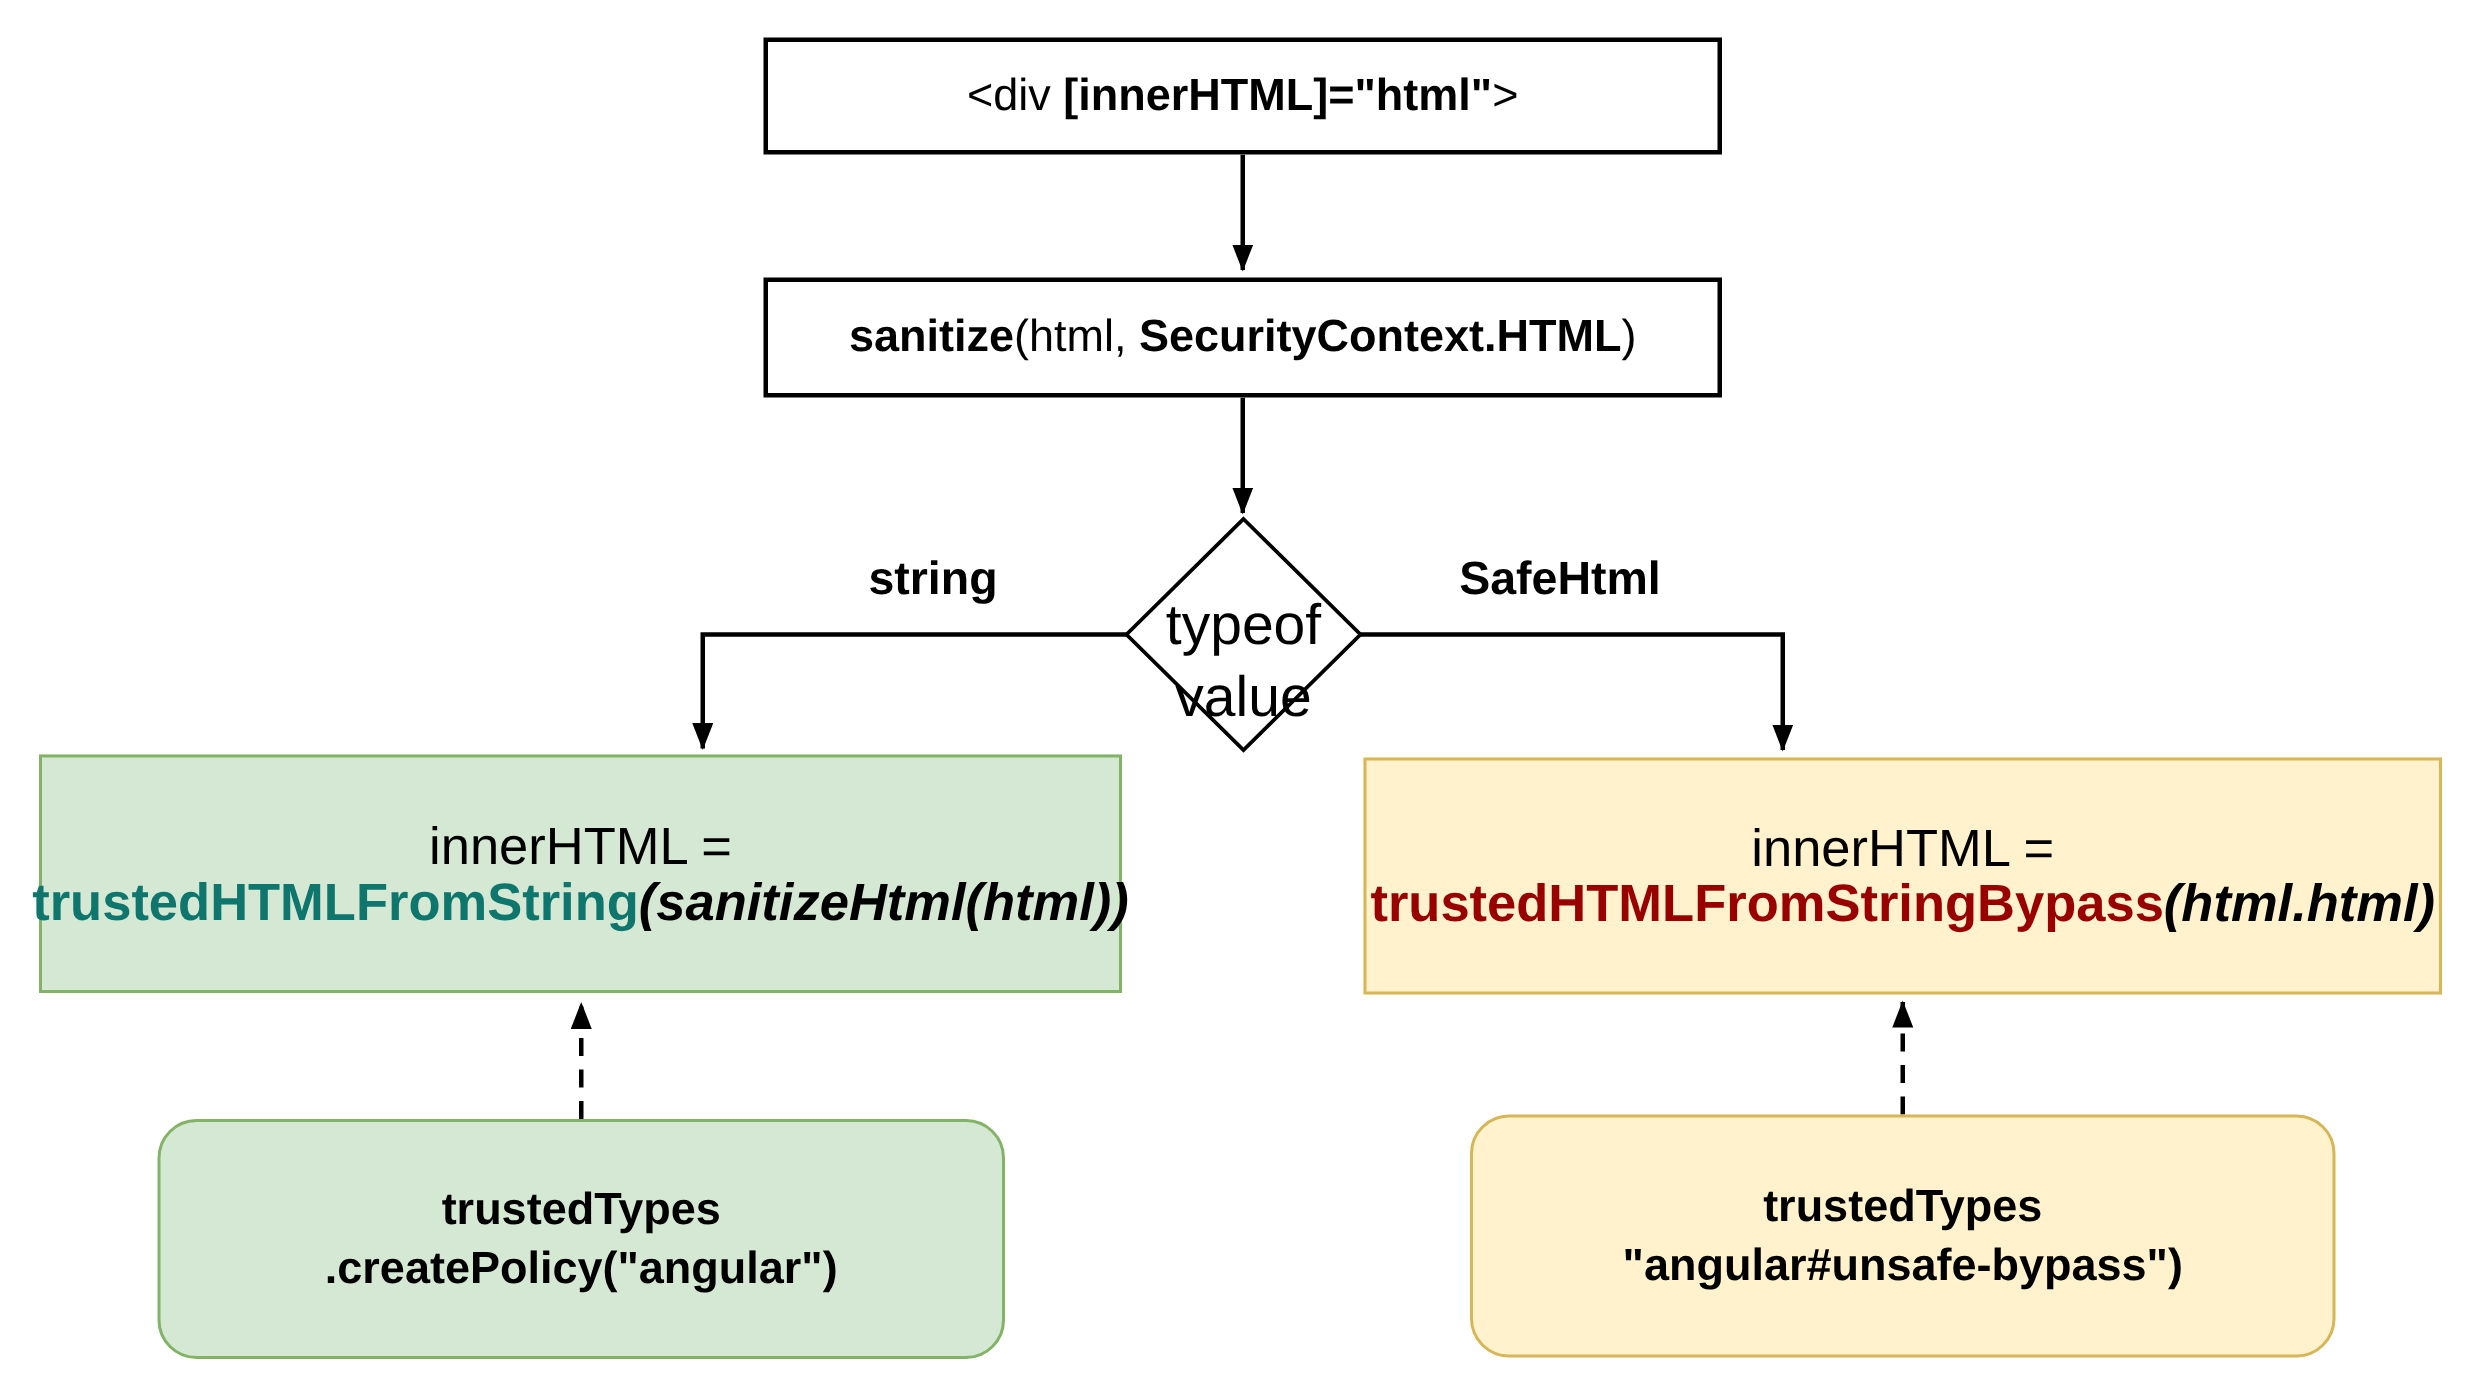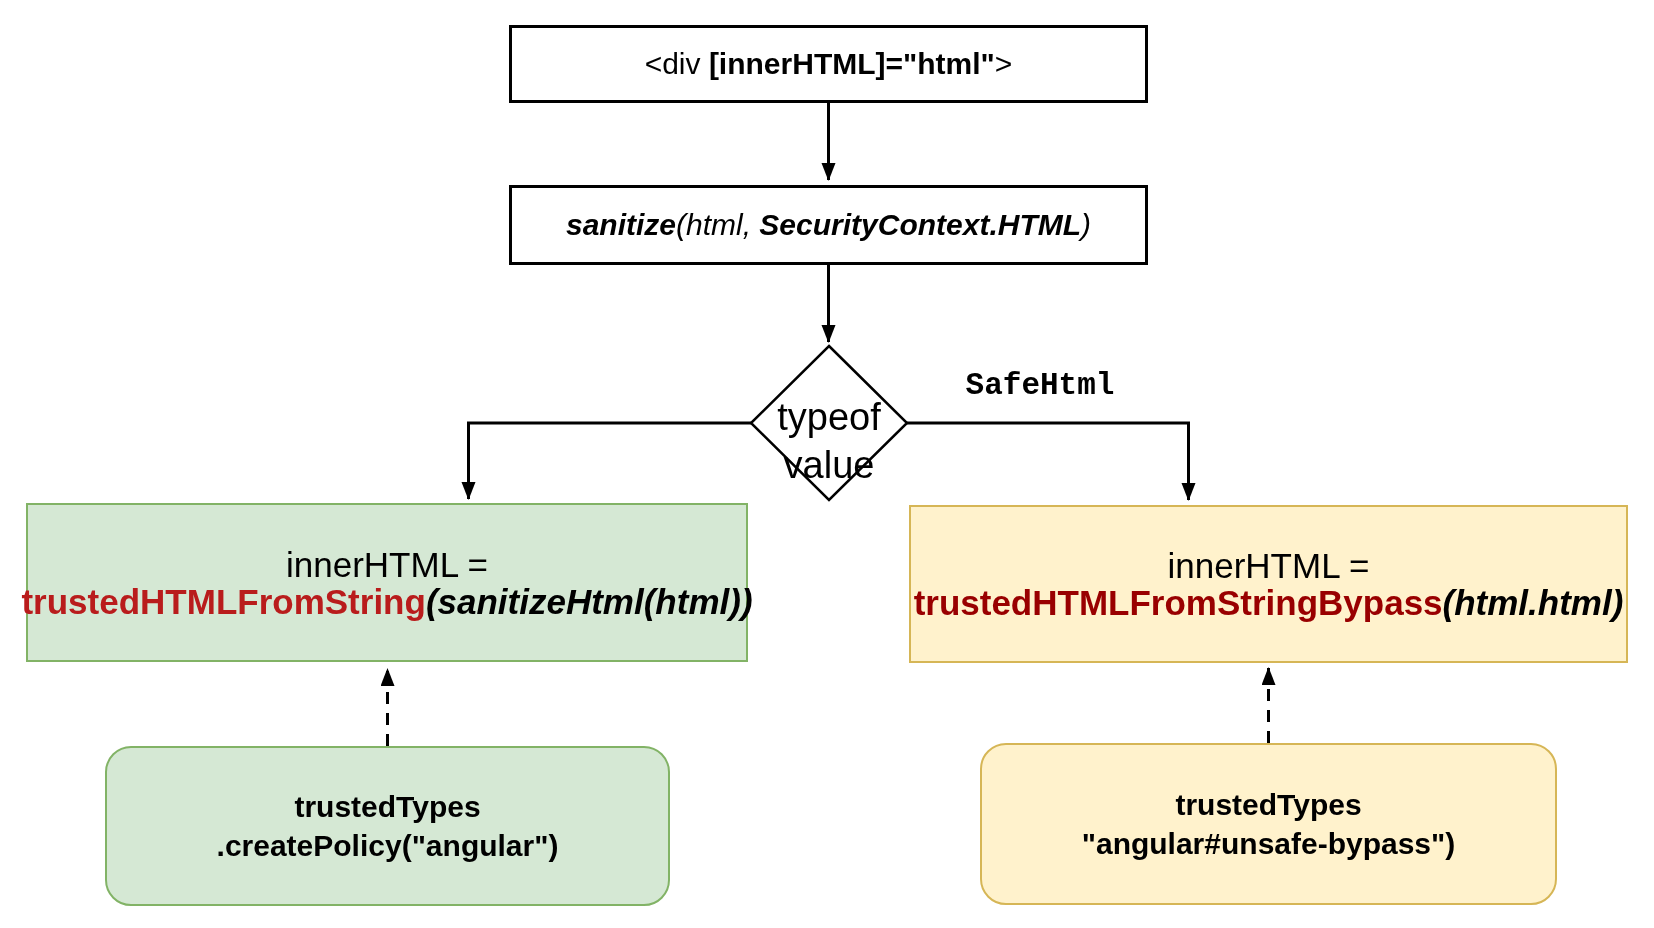--- a/index.html
+++ b/index.html
@@ -9,35 +9,35 @@
 
   .connectors { position:absolute; left:0; top:0; width:1654px; height:928px; pointer-events:none; }
 
   .node { position:absolute; display:flex; flex-direction:column; align-items:center;
           justify-content:center; text-align:center; }
 
   .process { background:#ffffff; border:3px solid #000000; font-size:30px; }
   .process .b { font-weight:bold; }
 
   .node-template { left:509px; top:25px;  width:639px; height:78px; }
-  .node-sanitize { left:509px; top:185px; width:639px; height:80px;font-style:italic; }
+  .node-sanitize { left:509px; top:185px; width:639px; height:80px; }
 
   .decision-label { left:751px; top:364px; width:156px; height:154px;
                     font-size:38px; line-height:36px;gap:12px; }
 
   .branch-label { position:absolute; font-weight:bold; font-size:31px; text-align:center; }
   .label-string   { left:522px; top:368px; width:200px; }
-  .label-safehtml { left:940px; top:368px; width:200px;font-family:Liberation Mono, monospace; }
+  .label-safehtml { left:940px; top:368px; width:200px; }
 
   .result { font-size:35px; line-height:37px; }
   .result .fn { font-weight:bold; }
   .result .args { font-weight:bold; color:#000;font-style:italic; }
   .result-string  { left:26px;  top:503px; width:722px; height:159px;
                     background:#d5e8d4; border:2px solid #82b366; }
-  .result-string .fn { color:#b91c1c; }
+  .result-string .fn { color:#0f766e; }
   .result-bypass  { left:909px; top:505px; width:719px; height:158px;
                     background:#fff2cc; border:2px solid #d6b656; }
   .result-bypass .fn { color:#990000; }
 
   .policy { font-size:30px; font-weight:bold; line-height:39px; border-radius:26px; }
   .policy-angular { left:105px; top:746px; width:565px; height:160px;
                     background:#d5e8d4; border:2px solid #82b366; }
   .policy-bypass  { left:980px; top:743px; width:577px; height:162px;
                     background:#fff2cc; border:2px solid #d6b656; }
 </style>
@@ -71,20 +71,21 @@
     <div>
       <span class="b">sanitize</span><span>(html, </span><span class="b">SecurityContext.HTML</span><span>)</span>
     </div>
   </div>
 
   <div class="node decision-label">
     <div>typeof</div>
     <div>value</div>
   </div>
 
+  <div class="branch-label label-string">string</div>
   <div class="branch-label label-safehtml">SafeHtml</div>
 
   <div class="node result result-string">
     <div>innerHTML =</div>
     <div>
       <span class="fn">trustedHTMLFromString</span><span class="args">(sanitizeHtml(html))</span>
     </div>
   </div>
 
   <div class="node result result-bypass">

